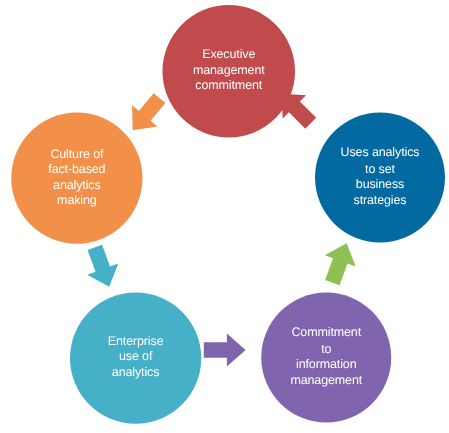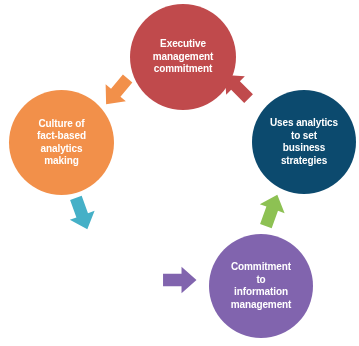--- a/index.html
+++ b/index.html
@@ -26,21 +26,21 @@
     position: absolute;
     border-radius: 50%;
     display: flex;
     align-items: center;
     justify-content: center;
     box-sizing: border-box;
   }
   .node-label {
     color: #ffffff;
     font-family: "Liberation Sans", sans-serif;
-    font-weight: bold;
+    font-weight: normal;
     font-size: 10px;
     line-height: 12.5px;
     text-align: center;
     letter-spacing: -0.1px;
     white-space: pre-line;
     padding: 0 6px;
   }
   .arrow {
     position: absolute;
     width: 44px;
@@ -111,34 +111,39 @@
       </g>
     </svg>
   </div>
 
   <div class="node" id="node-0" style="background: rgb(192, 74, 76);">
     <span class="node-label" style="color: rgb(255, 255, 255);">Executive
 management
 commitment</span>
   </div>
 
-  <div class="node" id="node-1" style="background: #0c4a6e;">
+  <div class="node" id="node-1" style="background: #0369a1;">
     <span class="node-label" style="color: rgb(255, 255, 255);">Uses analytics
 to set
 business
 strategies</span>
   </div>
 
   <div class="node" id="node-2" style="background: rgb(129, 100, 174);">
     <span class="node-label" style="color: rgb(255, 255, 255);">Commitment
 to
 information
 management</span>
   </div>
 
+  <div class="node" id="node-3" style="background: rgb(69, 176, 199);">
+    <span class="node-label" style="color: rgb(255, 255, 255);">Enterprise
+use of
+analytics</span>
+  </div>
 
   <div class="node" id="node-4" style="background: rgb(242, 144, 74);">
     <span class="node-label" style="color: rgb(255, 255, 255);">Culture of
 fact-based
 analytics
 making</span>
   </div>
 
 </div>
 

